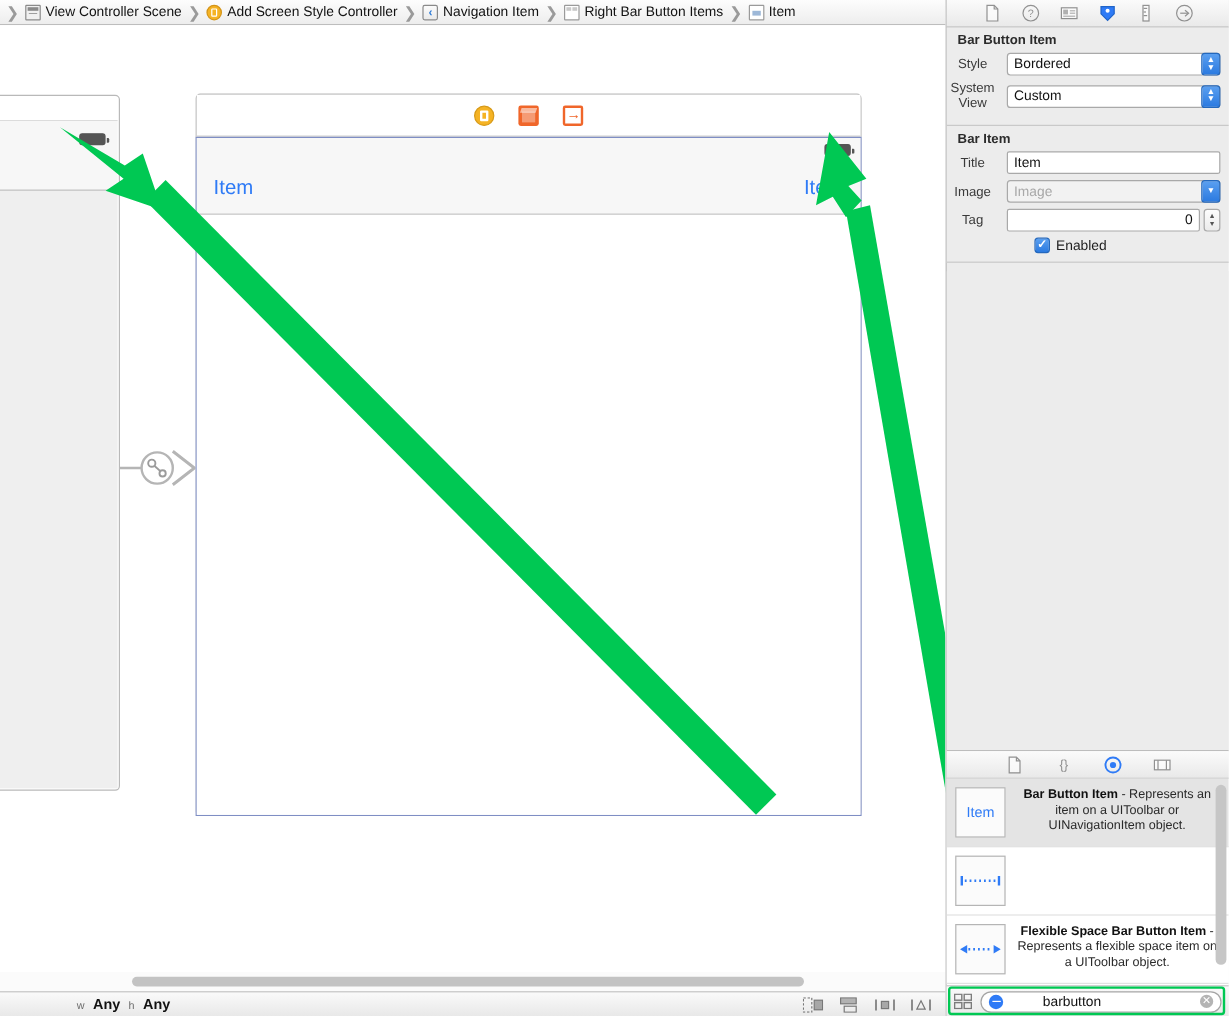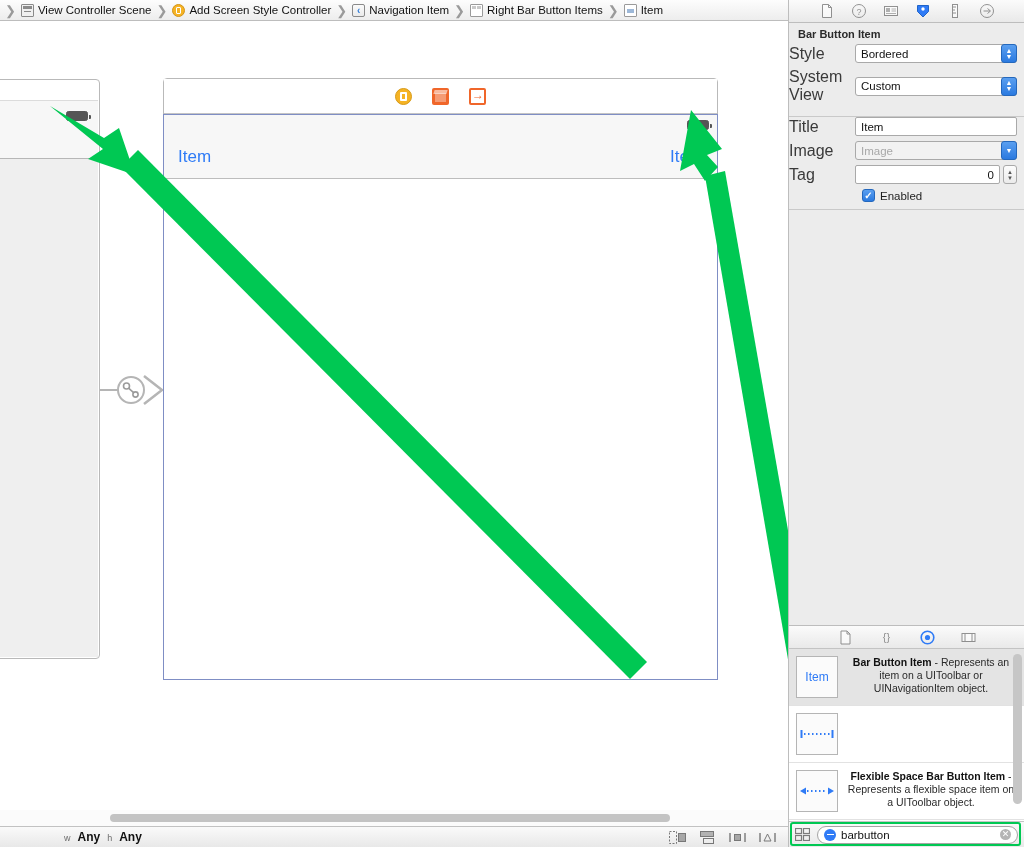--- a/index.html
+++ b/index.html
@@ -149,21 +149,21 @@
   .itab { width: 16px; height: 16px; position: relative; cursor: default; opacity: .62; }
   .itab.active { opacity: 1; }
   .itab svg { display: block; }
 
   .section-title {
     font-size: 11px; font-weight: bold; color: #2b2b2b;
     padding: 5px 0 4px 9px;
   }
   .insp-group { background: #ececec; border-bottom: 1px solid #c9c9c9; padding-bottom: 7px; }
   .row { display: flex; align-items: center; margin-bottom: 5px; padding-right: 7px; }
-  .row-label { width: 66px; text-align: left; padding-right: 7px; font-size: 16px; color: #3a3a3a; flex: none; }
+  .row-label { width: 50px; text-align: center; padding-right: 7px; font-size: 11px; color: #3a3a3a; flex: none; }
   .popup {
     flex: 1; height: 19px; background: #fff; border: 1px solid #a9a9a9; border-radius: 3px;
     display: flex; align-items: center; position: relative; padding-left: 5px;
     font-size: 11.5px; color: #111;
   }
   .stepper-pop {
     position: absolute; right: -1px; top: -1px; bottom: -1px; width: 16px;
     background: linear-gradient(#5a9ff0,#2b7ae0); border: 1px solid #2468bd;
     border-radius: 3px; display: flex; flex-direction: column;
     align-items: center; justify-content: center; color: #fff; font-size: 7px; line-height: 6px;
@@ -225,21 +225,21 @@
 
   
   #lib-search {
     position: absolute; left: 0; right: 0; bottom: 0; height: 26px;
     background: linear-gradient(#fafafa,#e9e9e9); border-top: 1px solid #c6c6c6;
     display: flex; align-items: center; padding: 0 6px;
   }
   #grid-toggle { width: 15px; height: 13px; flex: none; margin-right: 7px; opacity: .7; }
   #search-field {
     flex: 1; height: 18px; background: #fff; border: 1px solid #a5a5a5; border-radius: 9px;
-    display: flex; align-items: center; padding: 0 6px; position: relative;
+    display: flex; align-items: center; padding: 0 6px; position: relative; gap: 28px;
   }
   #search-kind {
     width: 12px; height: 12px; border-radius: 50%; background: #2f7bf6; flex: none; margin-right: 5px;
     position: relative;
   }
   #search-kind::after { content:""; position:absolute; left:2.5px; right:2.5px; top:5px; height:1.5px; background:#fff; }
   #search-text { font-size: 11.5px; color: #111; flex: 1; }
   #search-clear {
     width: 11px; height: 11px; border-radius: 50%; background: #b4b4b4; flex: none;
     display: flex; align-items: center; justify-content: center; color: #fff; font-size: 9px; line-height: 11px;
@@ -430,20 +430,21 @@
       <div class="row">
         <span class="row-label">System View</span>
         <span class="popup">
           <span>Custom</span>
           <span class="stepper-pop">▲<br>▼</span>
         </span>
       </div>
     </div>
 
     <div class="insp-group">
+      <div class="section-title">Bar Item</div>
       <div class="row">
         <span class="row-label">Title</span>
         <span class="textfield">
           <span>Item</span>
         </span>
       </div>
       <div class="row">
         <span class="row-label">Image</span>
         <span class="popup" style="background:#f2f2f2;">
           <span style="color:#a8a8a8;">Image</span>

